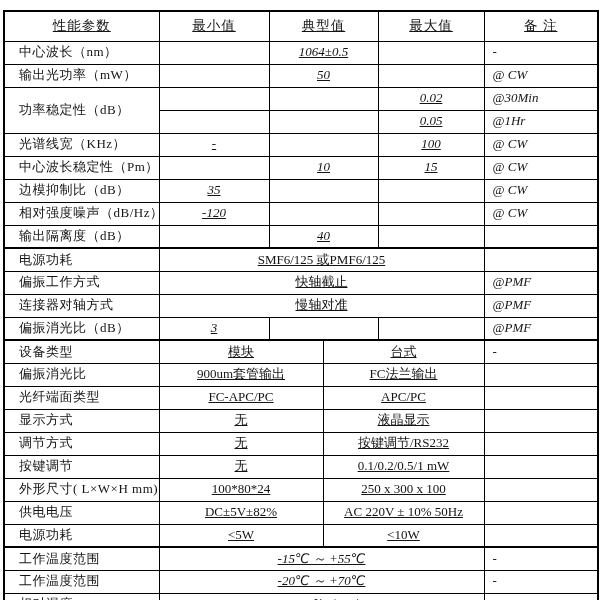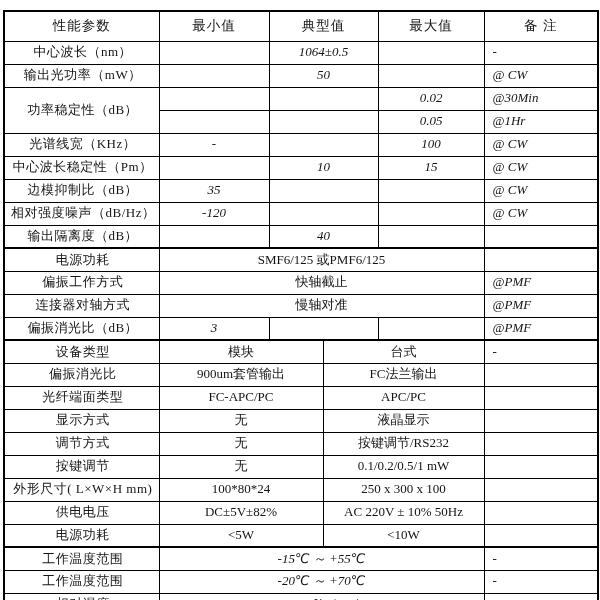--- a/index.html
+++ b/index.html
@@ -7,25 +7,25 @@
     width:600px;height:600px;background:#ffffff;position:relative;
     font-family:"Liberation Serif","DejaVu Sans",serif;color:#141414;
   }
   .table-wrap{position:absolute;left:3px;top:10px;}
   table{border-collapse:collapse;table-layout:fixed;width:594px;border:2px solid #000;}
   td{
     border:1px solid #000;overflow:hidden;white-space:nowrap;
     font-size:13px;vertical-align:middle;padding:0 4px;line-height:1.1;
   }
   tr{height:23px;}
-  tr.hdr{height:30px;}
+  tr.hdr{height:30px;text-decoration:underline;}
   tr.hdr td{text-align:center;font-size:13.5px;letter-spacing:1px;}
   tr.sect td{border-top-width:2px;}
-  td.lbl{text-align:center;padding-left:6px;letter-spacing:0.5px;}
-  td.val{text-align:center;}
+  td.lbl{text-align:left;padding-left:14px;letter-spacing:0.5px;}
+  td.val{text-align:center;text-decoration:underline;}
   td.note{text-align:left;padding-left:8px;}
   td.i{font-style:italic;}
 </style>
 </head>
 <body>
 
 <div class="table-wrap">
   <table id="spec-table">
     <colgroup>
       <col style="width:155px">

